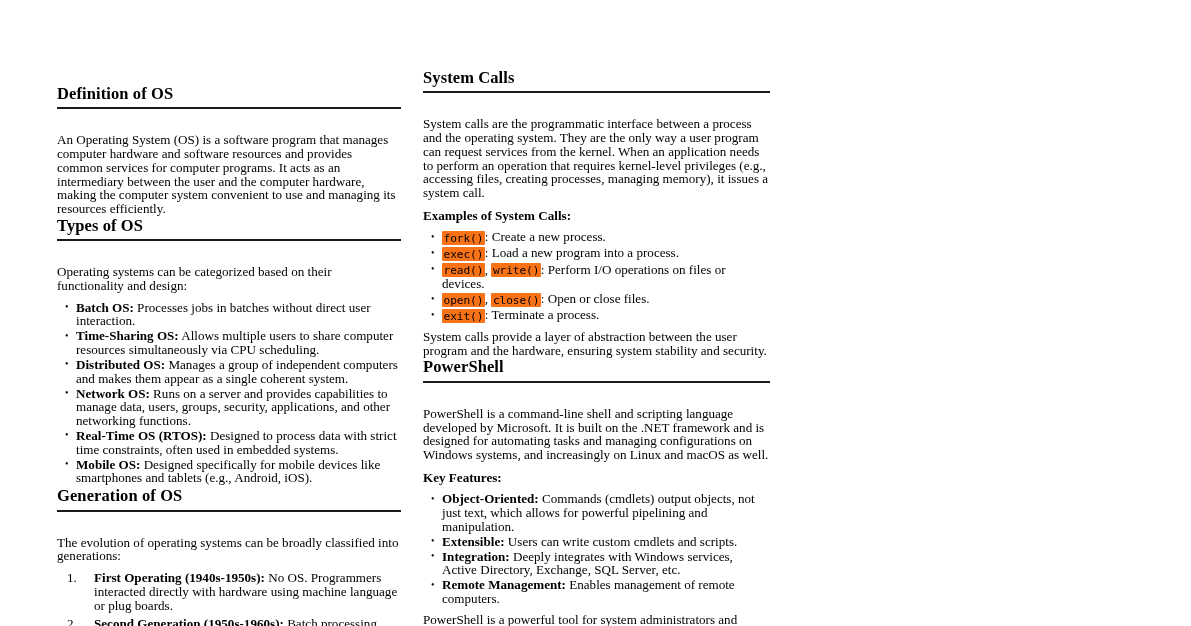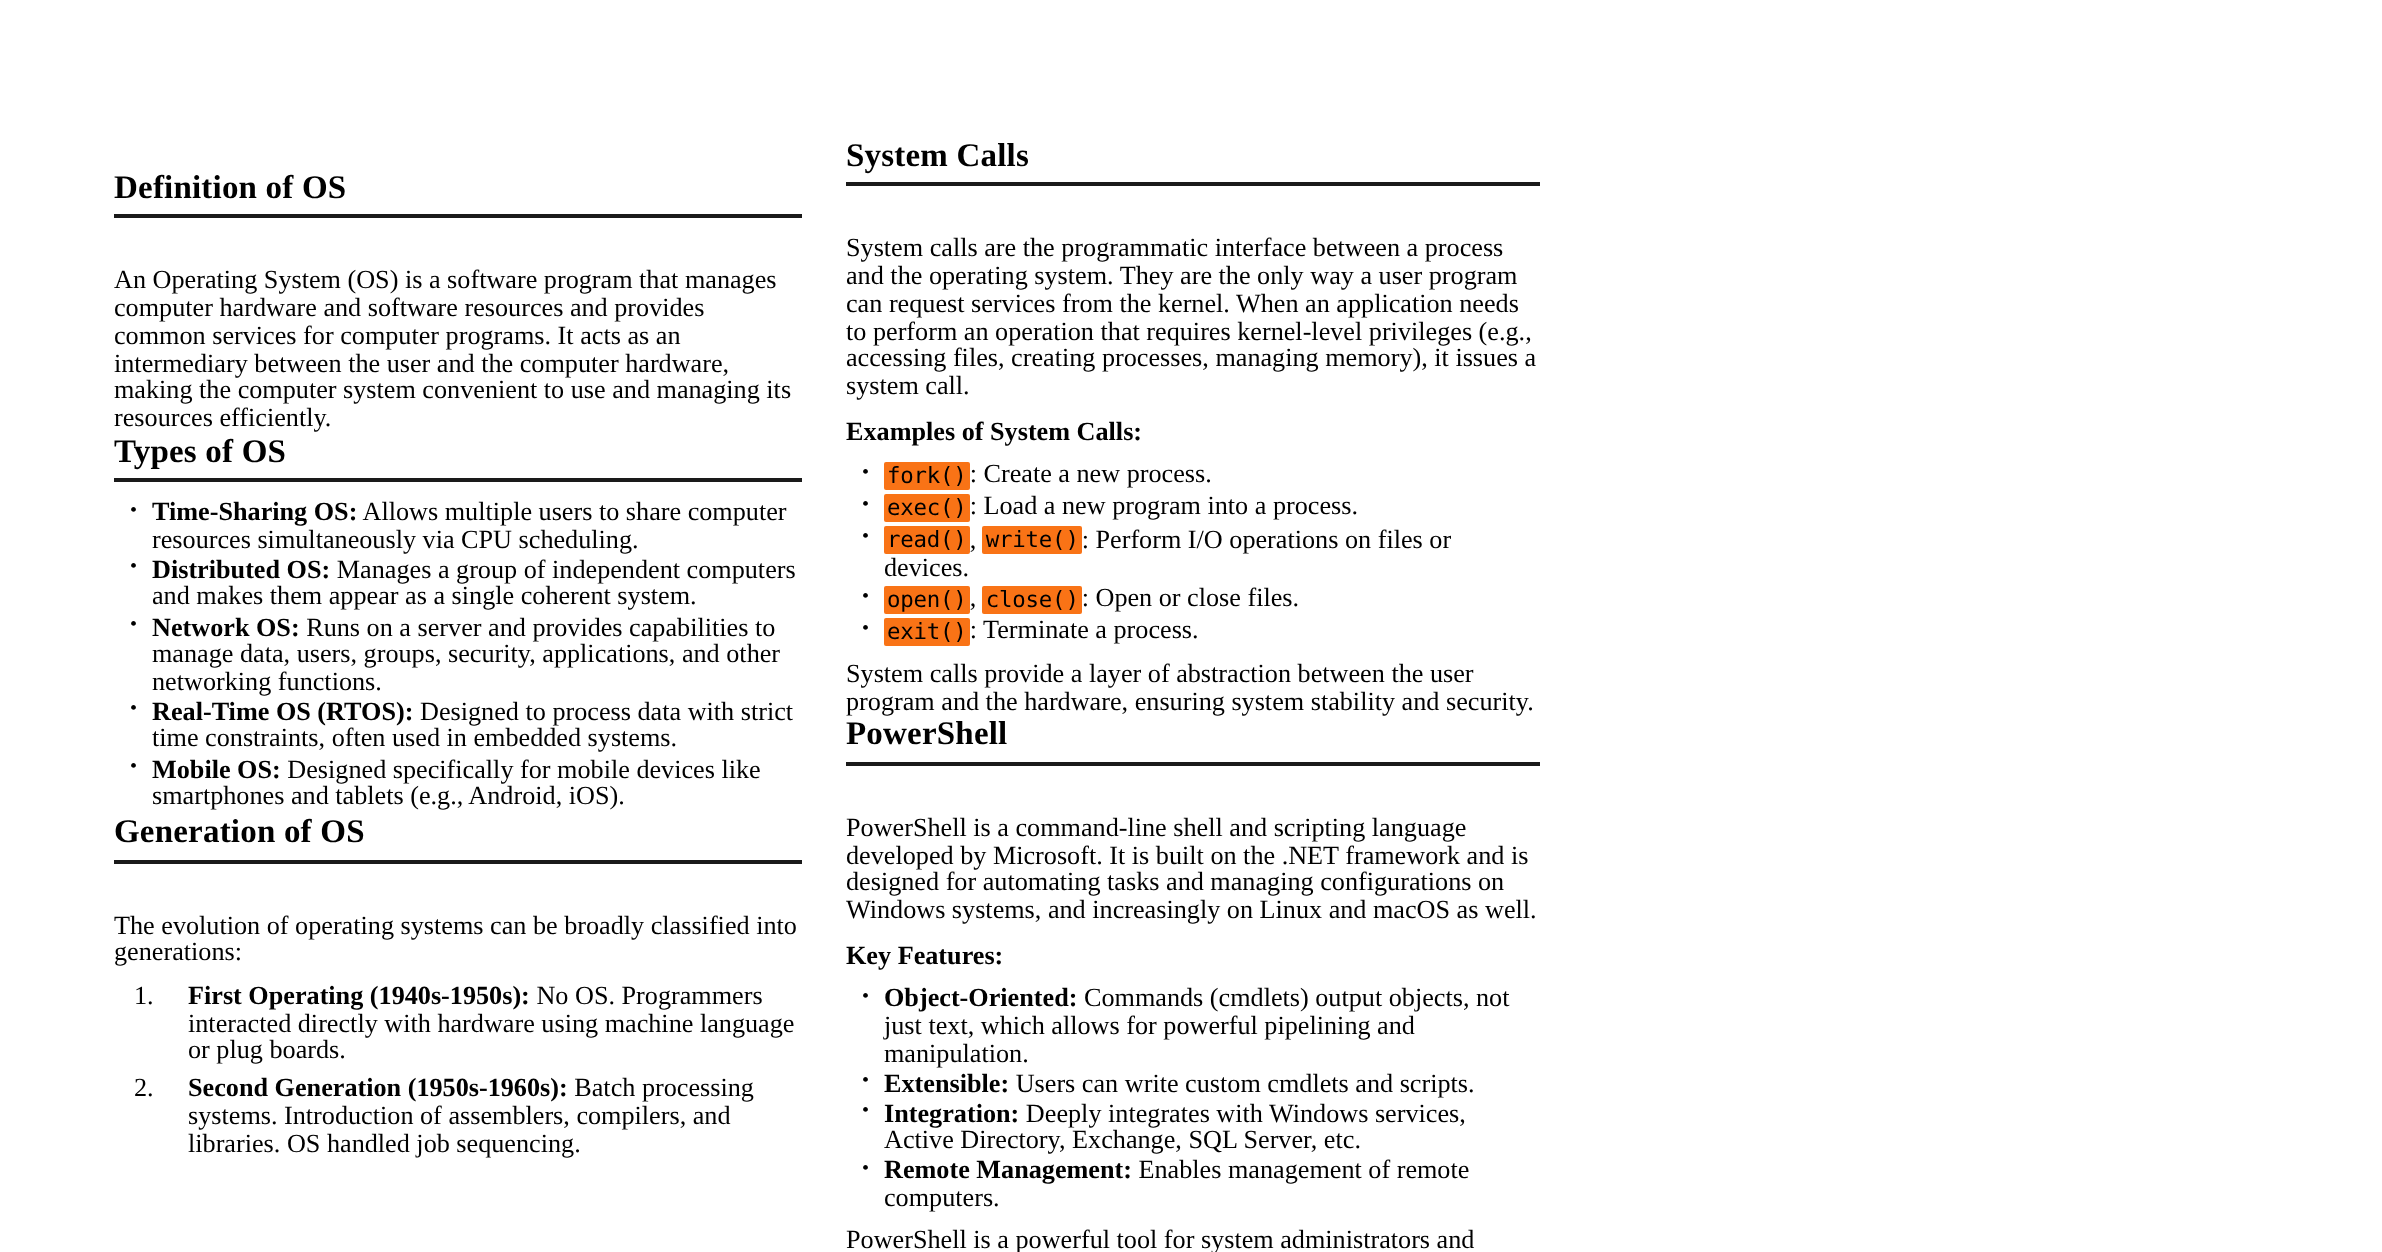--- a/index.html
+++ b/index.html
@@ -127,21 +127,23 @@
 
     <div class="col-left">
 
       <section>
         <h2 class="section-heading">Definition of OS</h2>
         <p class="body-text">An Operating System (OS) is a software program that manages computer hardware and software resources and provides common services for computer programs. It acts as an intermediary between the user and the computer hardware, making the computer system convenient to use and managing its resources efficiently.</p>
       </section>
 
       <section>
         <h2 class="section-heading">Types of OS</h2>
+        <p class="body-text">Operating systems can be categorized based on their functionality and design:</p>
         <ul class="bullets">
+          <li><span class="term">Batch OS:</span><span> Processes jobs in batches without direct user interaction.</span></li>
           <li><span class="term">Time-Sharing OS:</span><span> Allows multiple users to share computer resources simultaneously via CPU scheduling.</span></li>
           <li><span class="term">Distributed OS:</span><span> Manages a group of independent computers and makes them appear as a single coherent system.</span></li>
           <li><span class="term">Network OS:</span><span> Runs on a server and provides capabilities to manage data, users, groups, security, applications, and other networking functions.</span></li>
           <li><span class="term">Real-Time OS (RTOS):</span><span> Designed to process data with strict time constraints, often used in embedded systems.</span></li>
           <li><span class="term">Mobile OS:</span><span> Designed specifically for mobile devices like smartphones and tablets (e.g., Android, iOS).</span></li>
         </ul>
       </section>
 
       <section>
         <h2 class="section-heading">Generation of OS</h2>

